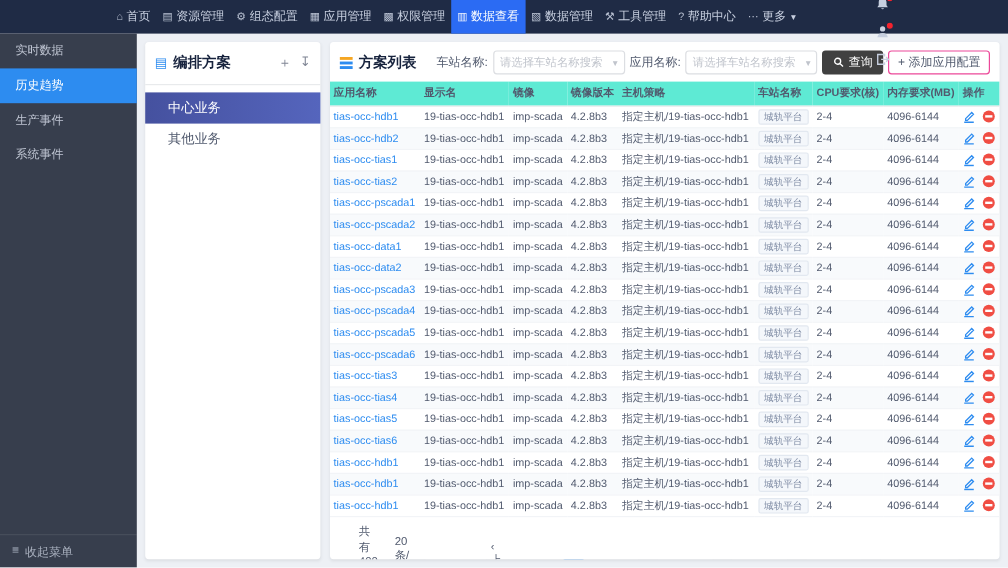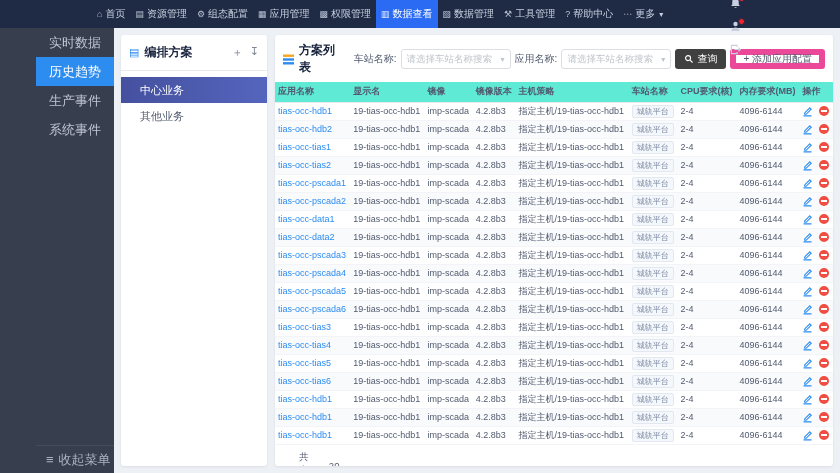--- a/index.html
+++ b/index.html
@@ -14,21 +14,21 @@
   .nav-item { display:flex; align-items:center; gap:3px; padding:0 5px; height:28px; cursor:pointer; font-size:10px; white-space:nowrap; }
   .nav-item.active { background:#2b6bf3; color:#fff; }
   .nav-ic { font-size:9px; line-height:1; opacity:.9; }
   .caret { font-size:8px; margin-left:1px; }
   .nav-right { margin-left:auto; display:flex; align-items:flex-start; gap:10px; padding-right:28px; font-size:10px; white-space:nowrap;flex-direction:column; }
   .nav-ico { position:relative; display:inline-flex; cursor:pointer; }
   .nav-ico.badge::after { content:""; position:absolute; top:-2px; right:-3px; width:5px; height:5px; border-radius:50%; background:#f5222d; border:1px solid #1f2b45; }
 
   
   .layout { display:flex; height:445px; }
-  .sidebar { width:114px; background:#373e4d; color:#bfc5d2; font-size:13px; display:flex; flex-direction:column;padding-left:36px; }
+  .sidebar { width:114px; background:#373e4d; color:#bfc5d2; font-size:10px; display:flex; flex-direction:column; }
   .side-item { height:29px; line-height:29px; padding-left:13px; cursor:pointer; }
   .side-item.active { background:#2d8cf0; color:#fff; }
   .collapse { margin-top:auto; height:28px; display:flex; align-items:center; gap:5px; padding-left:10px; border-top:1px solid rgba(255,255,255,.08); cursor:pointer; color:#aab1bf; }
 
   .content { flex:1; display:flex; gap:8px; padding:7px; overflow:hidden; }
   .card { background:#fff; border-radius:3px; box-shadow:0 1px 3px rgba(0,0,0,.08); }
 
   
   .plan-card { width:146px; display:flex; flex-direction:column; flex:none; }
   .plan-header { display:flex; align-items:center; gap:5px; padding:9px 8px; border-bottom:1px solid #e8eaec; }
@@ -42,21 +42,21 @@
 
   
   .list-card { flex:1; display:flex; flex-direction:column; overflow:hidden; }
   .list-header { display:flex; align-items:center; gap:5px; padding:7px 8px 6px; }
   .list-ic { display:inline-flex; }
   .list-title { font-size:12px; font-weight:bold; color:#17233d; margin-right:4px; }
   .filters { margin-left:auto; display:flex; align-items:center; gap:4px; font-size:10px; color:#515a6e; white-space:nowrap; }
   .select { width:110px; height:20px; border:1px solid #dcdee2; border-radius:3px; display:flex; align-items:center; justify-content:space-between; padding:0 5px; color:#c0c4cc; background:#fff; font-size:9.5px; cursor:pointer; }
   .chev { color:#c0c4cc; font-size:8px; }
   .btn-primary { height:20px; border:none; background:#404040; color:#fff; border-radius:3px; display:inline-flex; align-items:center; gap:3px; padding:0 9px; font-size:10px; cursor:pointer; font-family:inherit; }
-  .btn-add { height:20px; border:6px solid #ec4899; background:#fff; border-radius:3px; display:inline-flex; align-items:center; padding:0 7px; font-size:10px; color:#515a6e; cursor:pointer; font-family:inherit; }
+  .btn-add { height:20px; border:1px solid #ec4899; background:#fff; border-radius:3px; display:inline-flex; align-items:center; padding:0 7px; font-size:10px; color:#515a6e; cursor:pointer; font-family:inherit; }
 
   
   table { width:100%; border-collapse:collapse; table-layout:auto; }
   th { background:#5eead4; color:#515a6e; font-weight:bold; height:20px; padding:0 3px; text-align:left; font-size:9px; white-space:nowrap; border-bottom:1px solid #e8eaec; }
   td { height:18px; padding:0 3px; font-size:9px; color:#515a6e; white-space:nowrap; border-bottom:1px solid #f2f4f7; }
   tbody tr:nth-child(even) { background:#f8fafc; }
   td.link { color:#2d8cf0; cursor:pointer; }
   .tag { display:inline-block; padding:0 4px; height:13px; line-height:12px; background:#f4f7fb; border:1px solid #e2e8f0; border-radius:2px; color:#7d8aa3; font-size:8px; }
   .op { display:inline-flex; align-items:center; cursor:pointer; vertical-align:middle; }
   .op + .op { margin-left:6px; }

